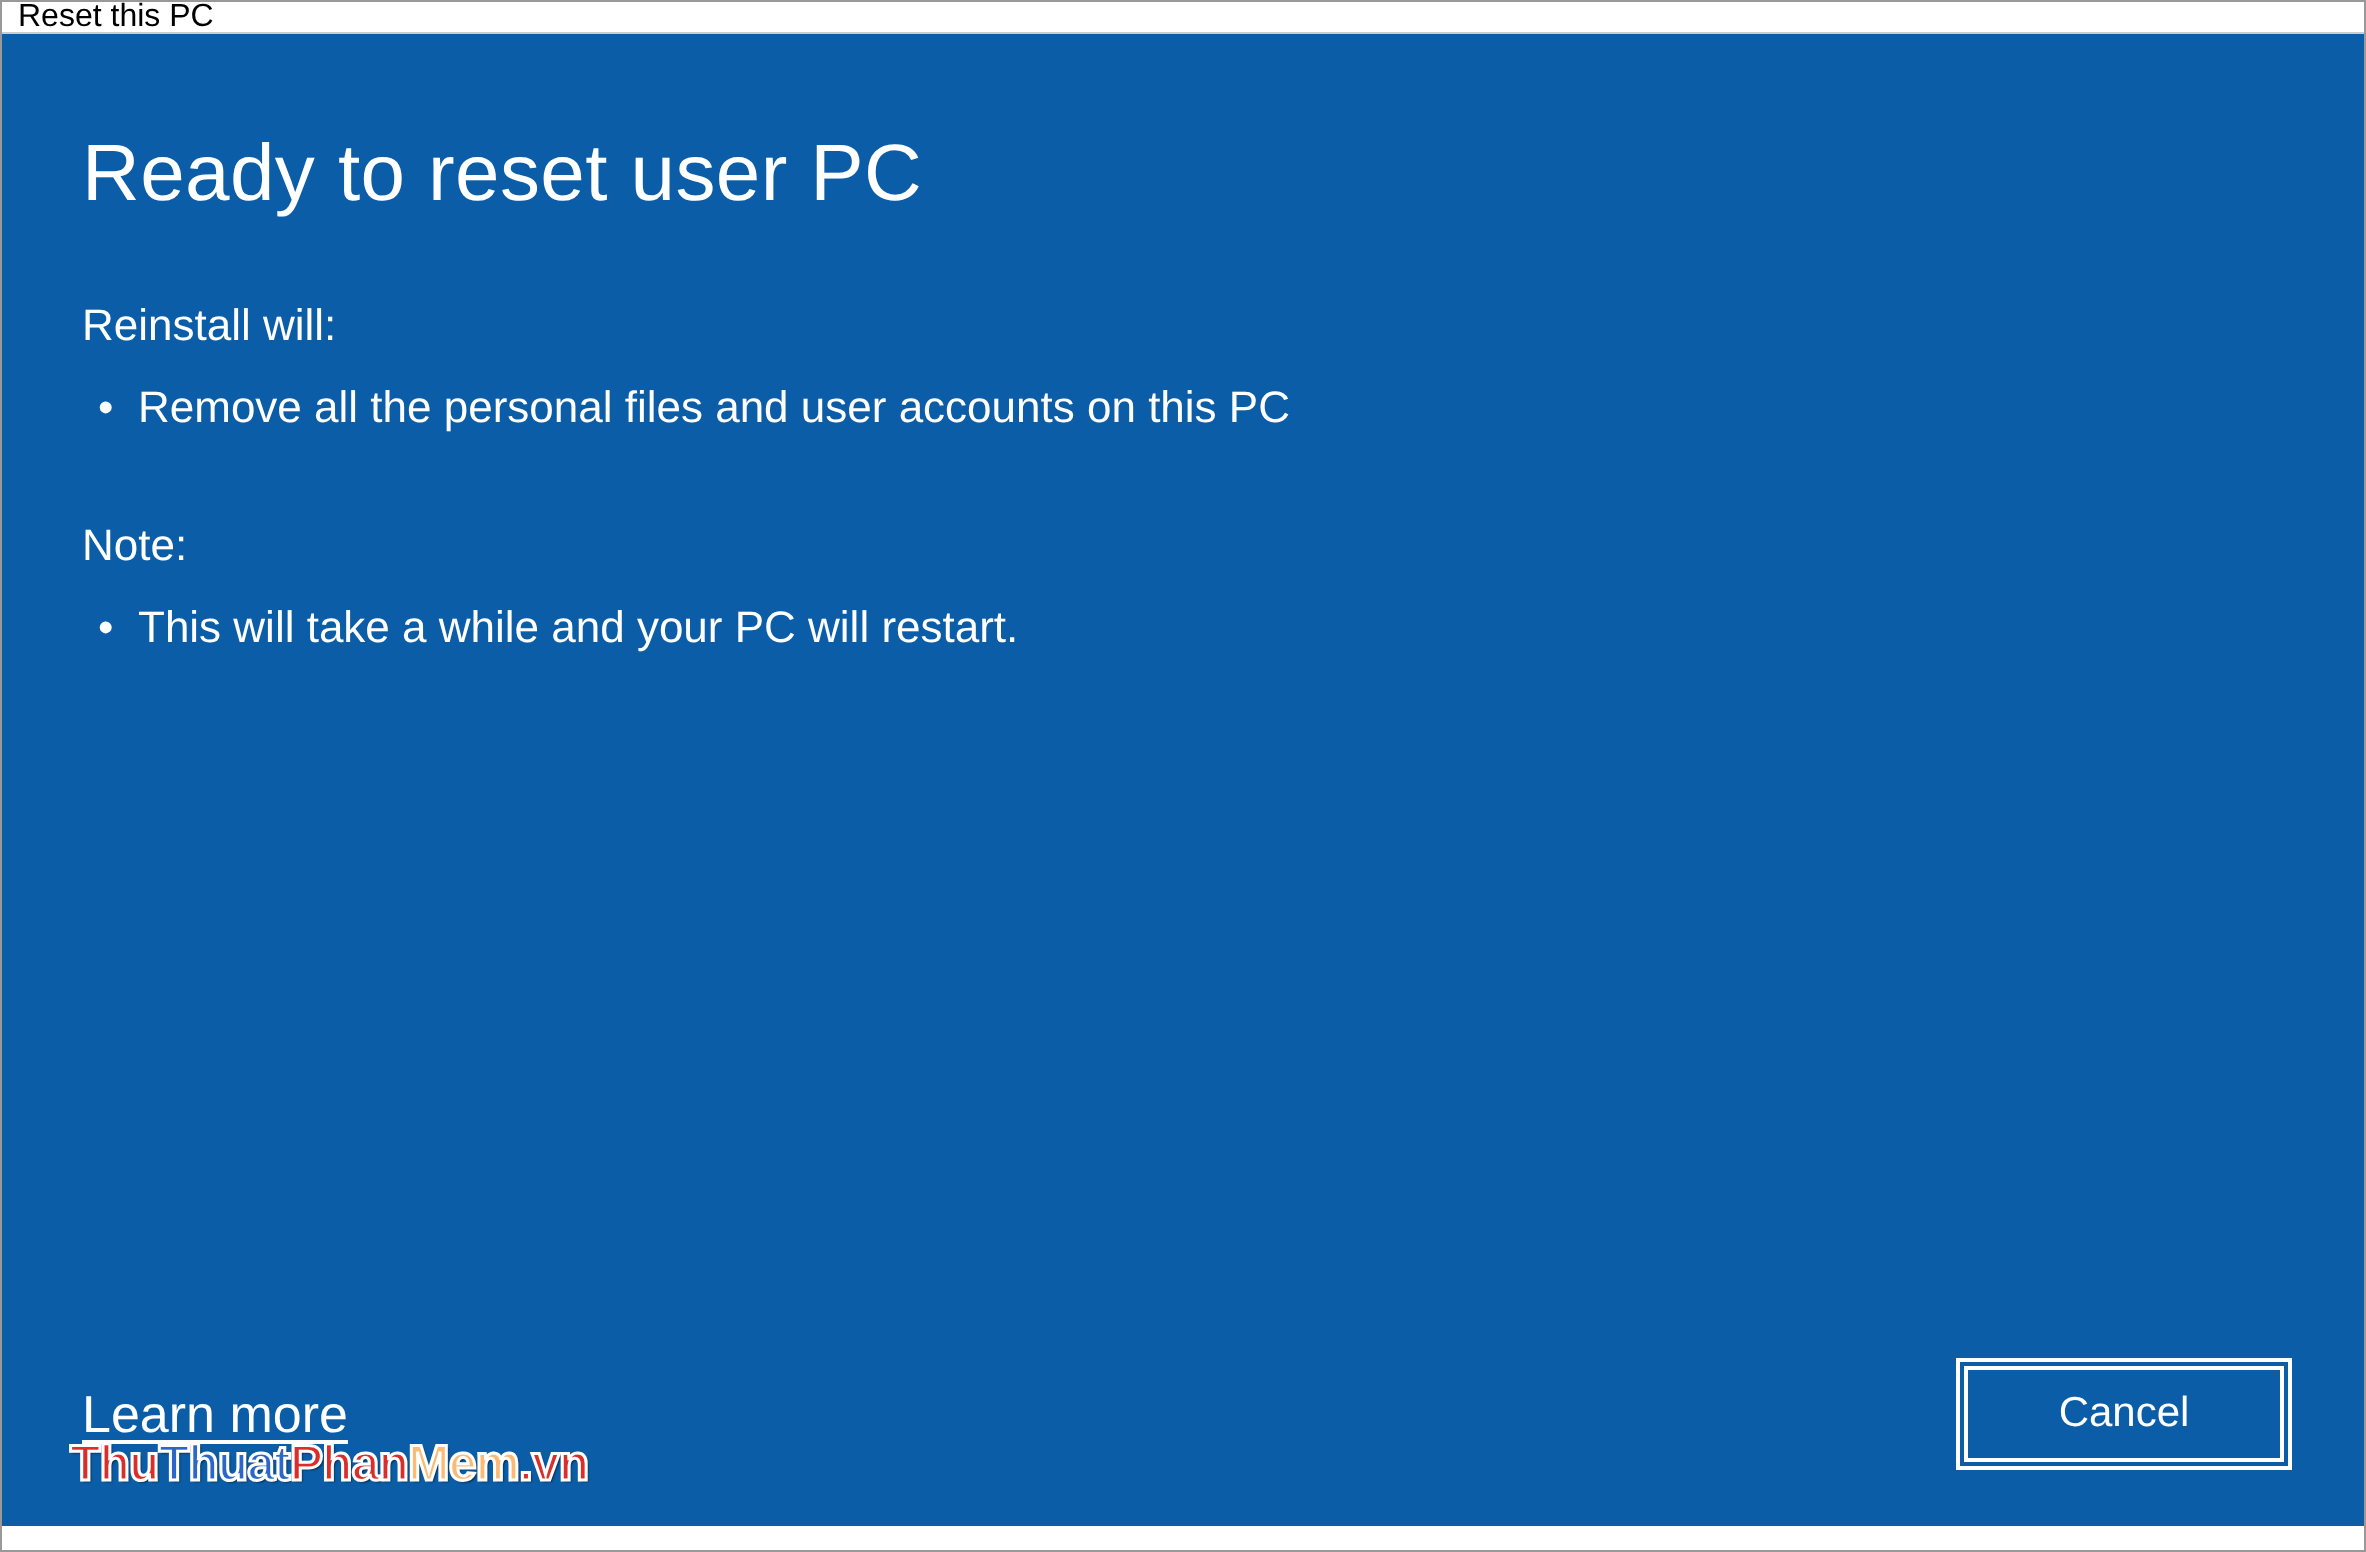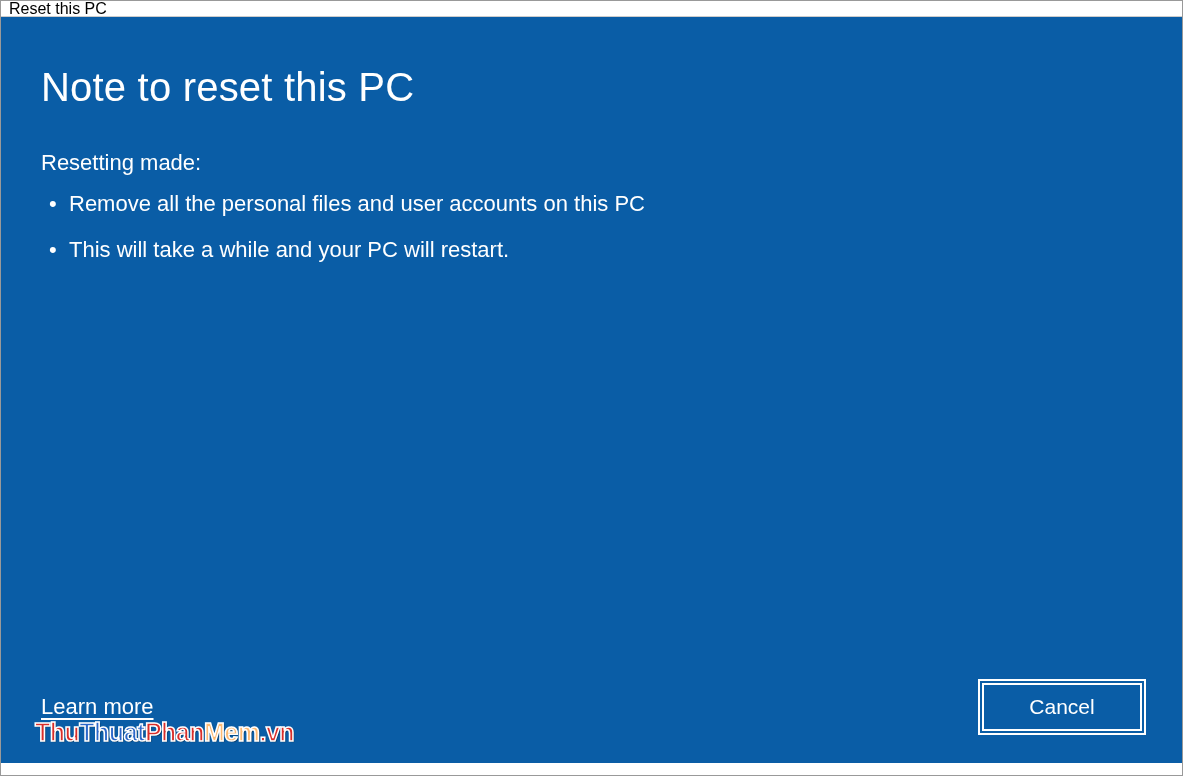--- a/index.html
+++ b/index.html
@@ -70,21 +70,21 @@
     .spacer {
       flex: 1;
     }
     .footer {
       display: flex;
       align-items: center;
       justify-content: space-between;
       padding-bottom: 4px;
     }
     .learn-more {
-      font-size: 22px;
+      font-size: 26px;
       color: #ffffff;
       text-decoration: underline;
       text-underline-offset: 4px;
       cursor: pointer;
       font-weight: 400;
     }
     .button-row {
       display: flex;
       gap: 20px;
     }
@@ -124,27 +124,28 @@
     .watermark .w5 { color: #d92e2a; -webkit-text-stroke: 1.5px #fff; text-shadow: 1px 1px 1px rgba(0,0,0,0.6); }
   </style>
 </head>
 <body>
 
 <div class="titlebar">
   <span>Reset this PC</span>
 </div>
 
 <div class="content-area">
-  <h1 class="heading">Note to reset this PC</h1>
+  <h1 class="heading">Ready to reset user PC</h1>
 
-  <div class="section-label">Resetting made:</div>
+  <div class="section-label">Reinstall will:</div>
   <ul class="bullets">
     <li>Remove all the personal files and user accounts on this PC</li>
   </ul>
 
+  <div class="section-label note">Note:</div>
   <ul class="bullets">
     <li>This will take a while and your PC will restart.</li>
   </ul>
 
   <div class="spacer"></div>
 
   <div class="footer">
     <a class="learn-more">Learn more</a>
     <div class="button-row">
       <button class="win-button double-border">Cancel</button>

